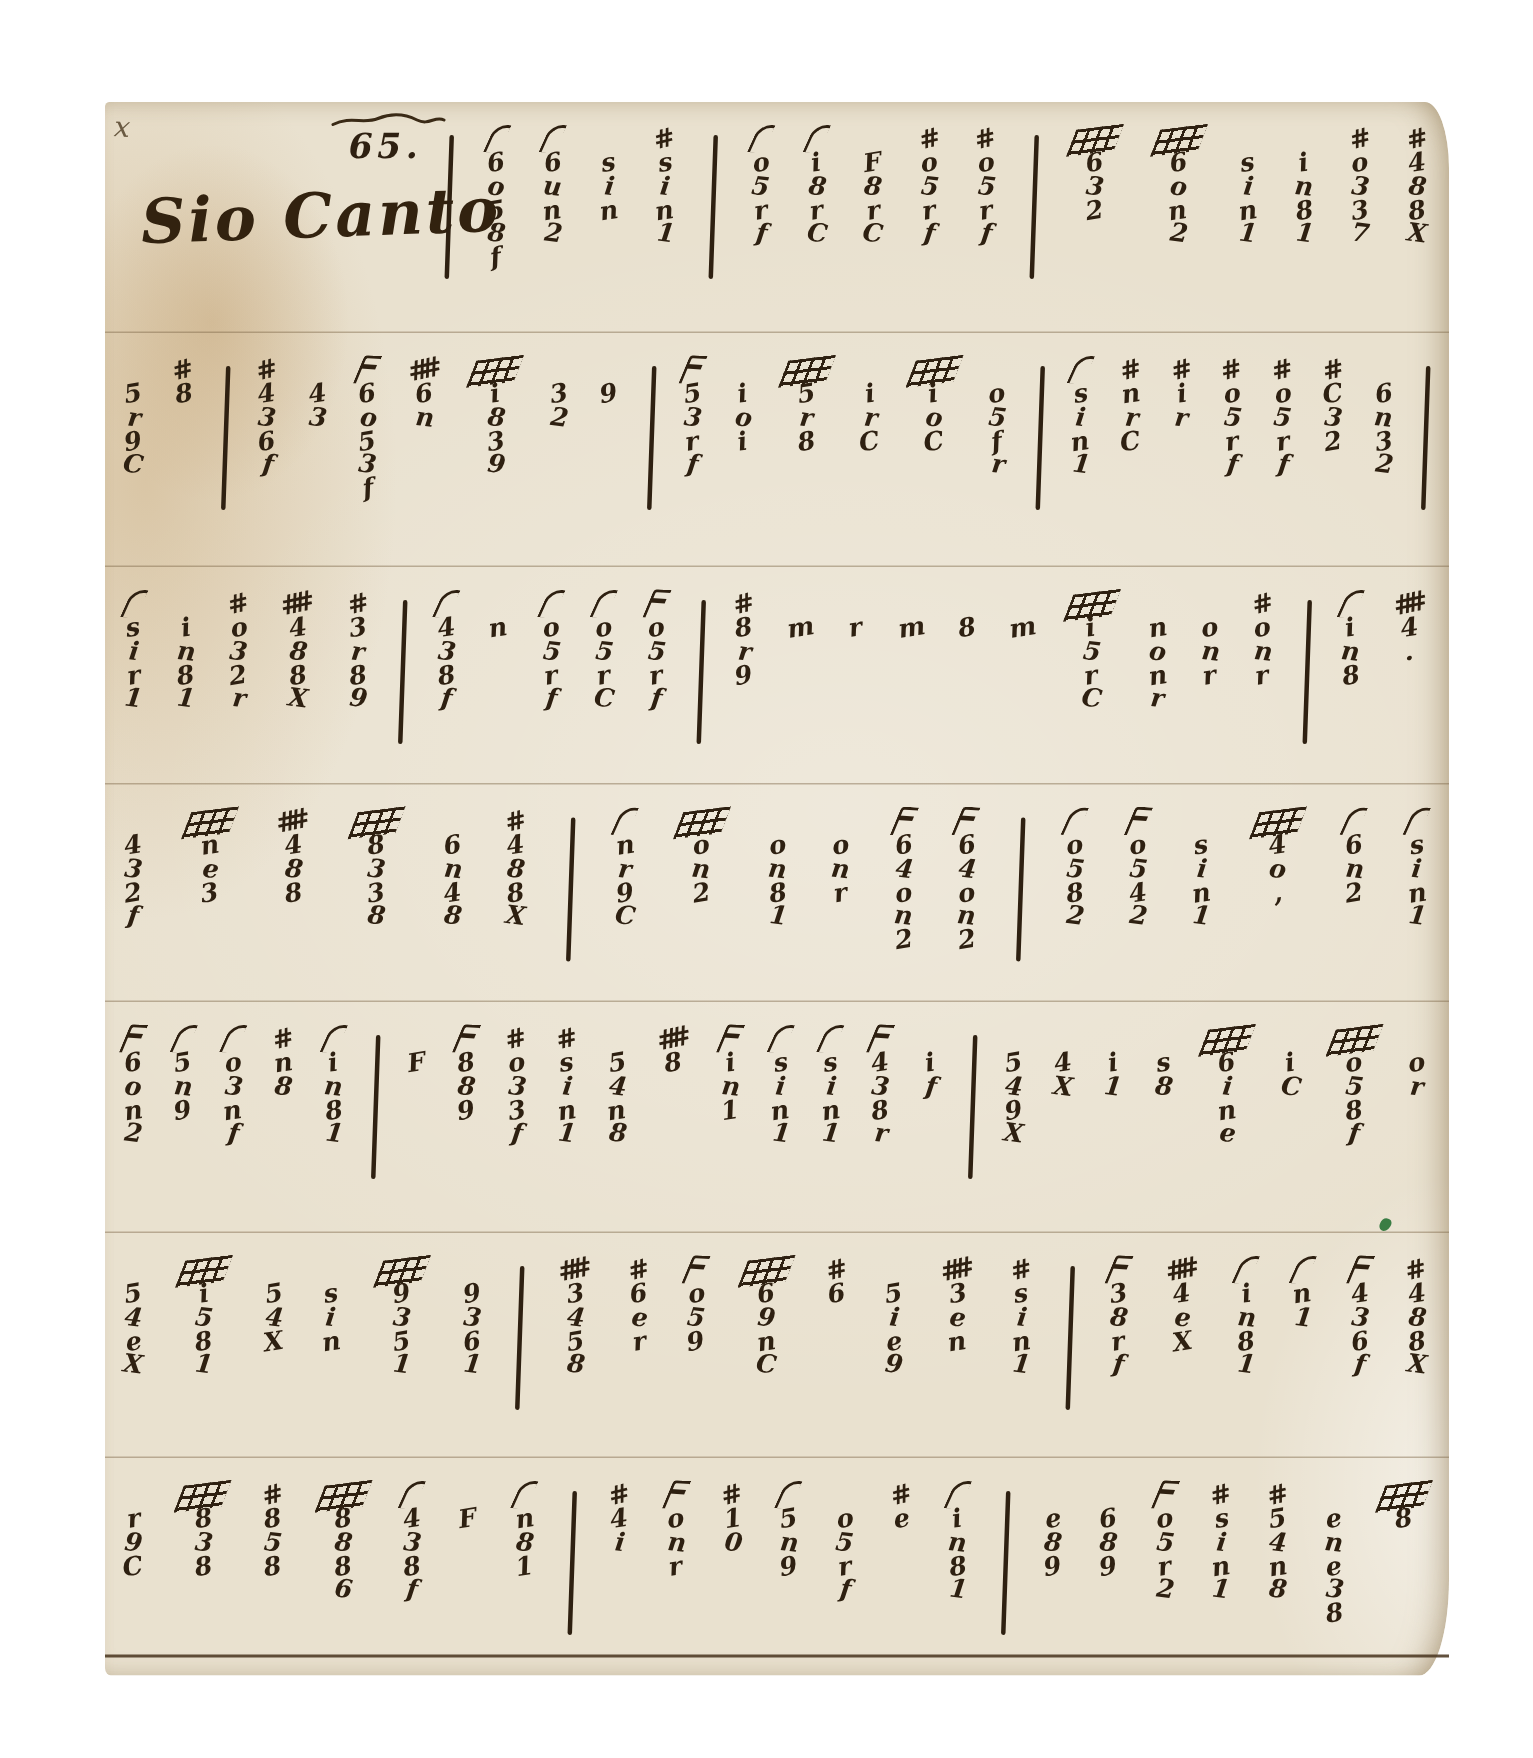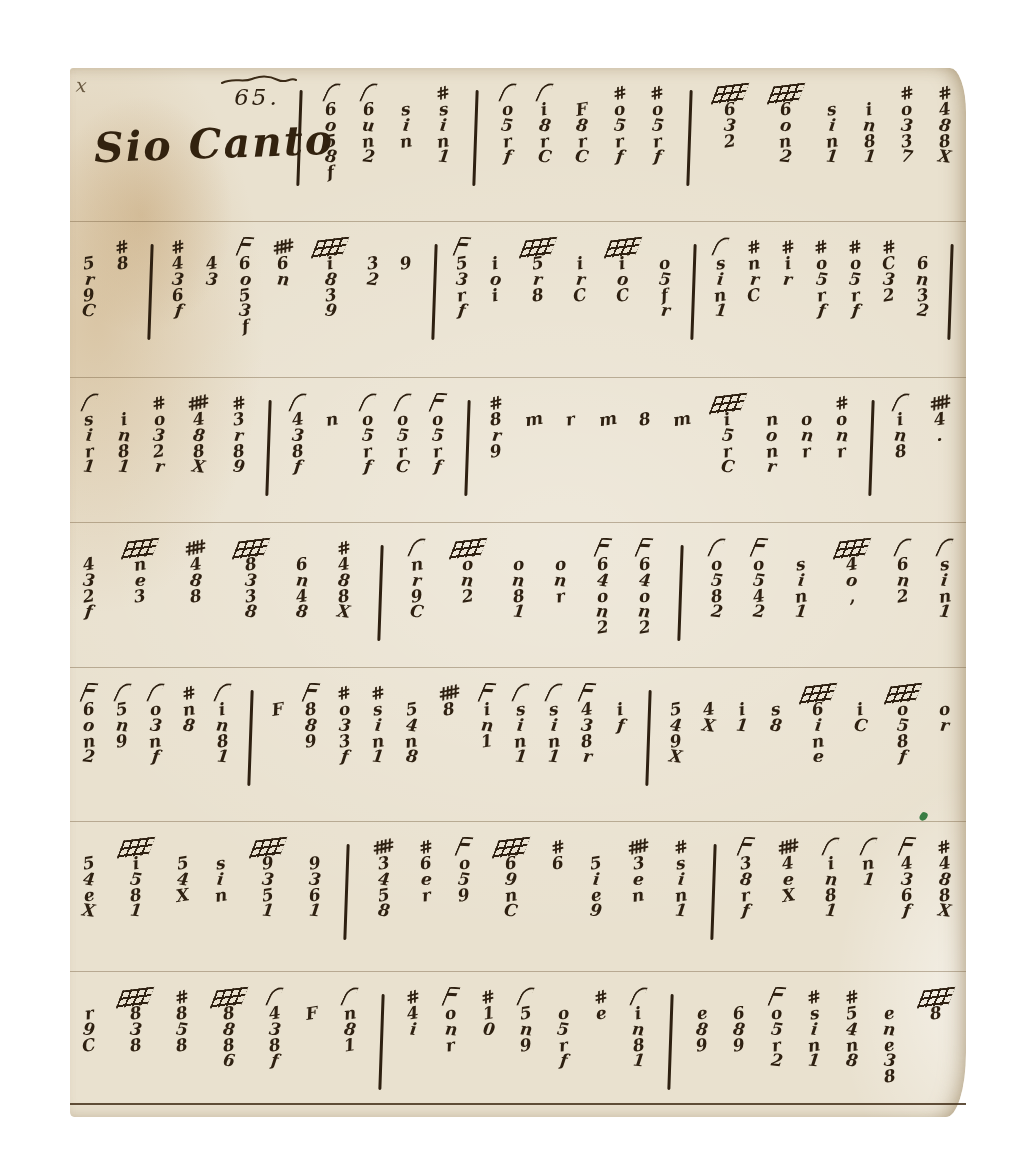--- a/index.html
+++ b/index.html
@@ -26,21 +26,21 @@
     box-shadow: inset -16px 0 20px -12px rgba(150,128,92,.6),
                 inset 0 10px 16px -12px rgba(150,128,92,.45),
                 inset 0 -10px 16px -12px rgba(150,128,92,.4);
   }
   .corner-mark{
     position:absolute;left:6px;top:6px;font-size:19px;color:#6a5a42;
     font-style:italic;transform:rotate(4deg);
   }
   .folio{
     position:absolute;left:142px;top:16px;width:90px;text-align:center;
-    font-style:italic;font-weight:normal;font-size:23px;color:var(--ink);
+    font-style:italic;font-weight:bold;font-size:23px;color:var(--ink);
     letter-spacing:3px;
   }
   .folio-squiggle{
     position:absolute;left:150px;top:6px;width:78px;height:12px;
   }
   .folio-squiggle svg{display:block}
   .page-title{
     position:absolute;left:24px;top:52px;
     font-style:italic;font-weight:bold;font-size:41px;color:#32220f;
     transform:rotate(-2deg);letter-spacing:2px;white-space:nowrap;

